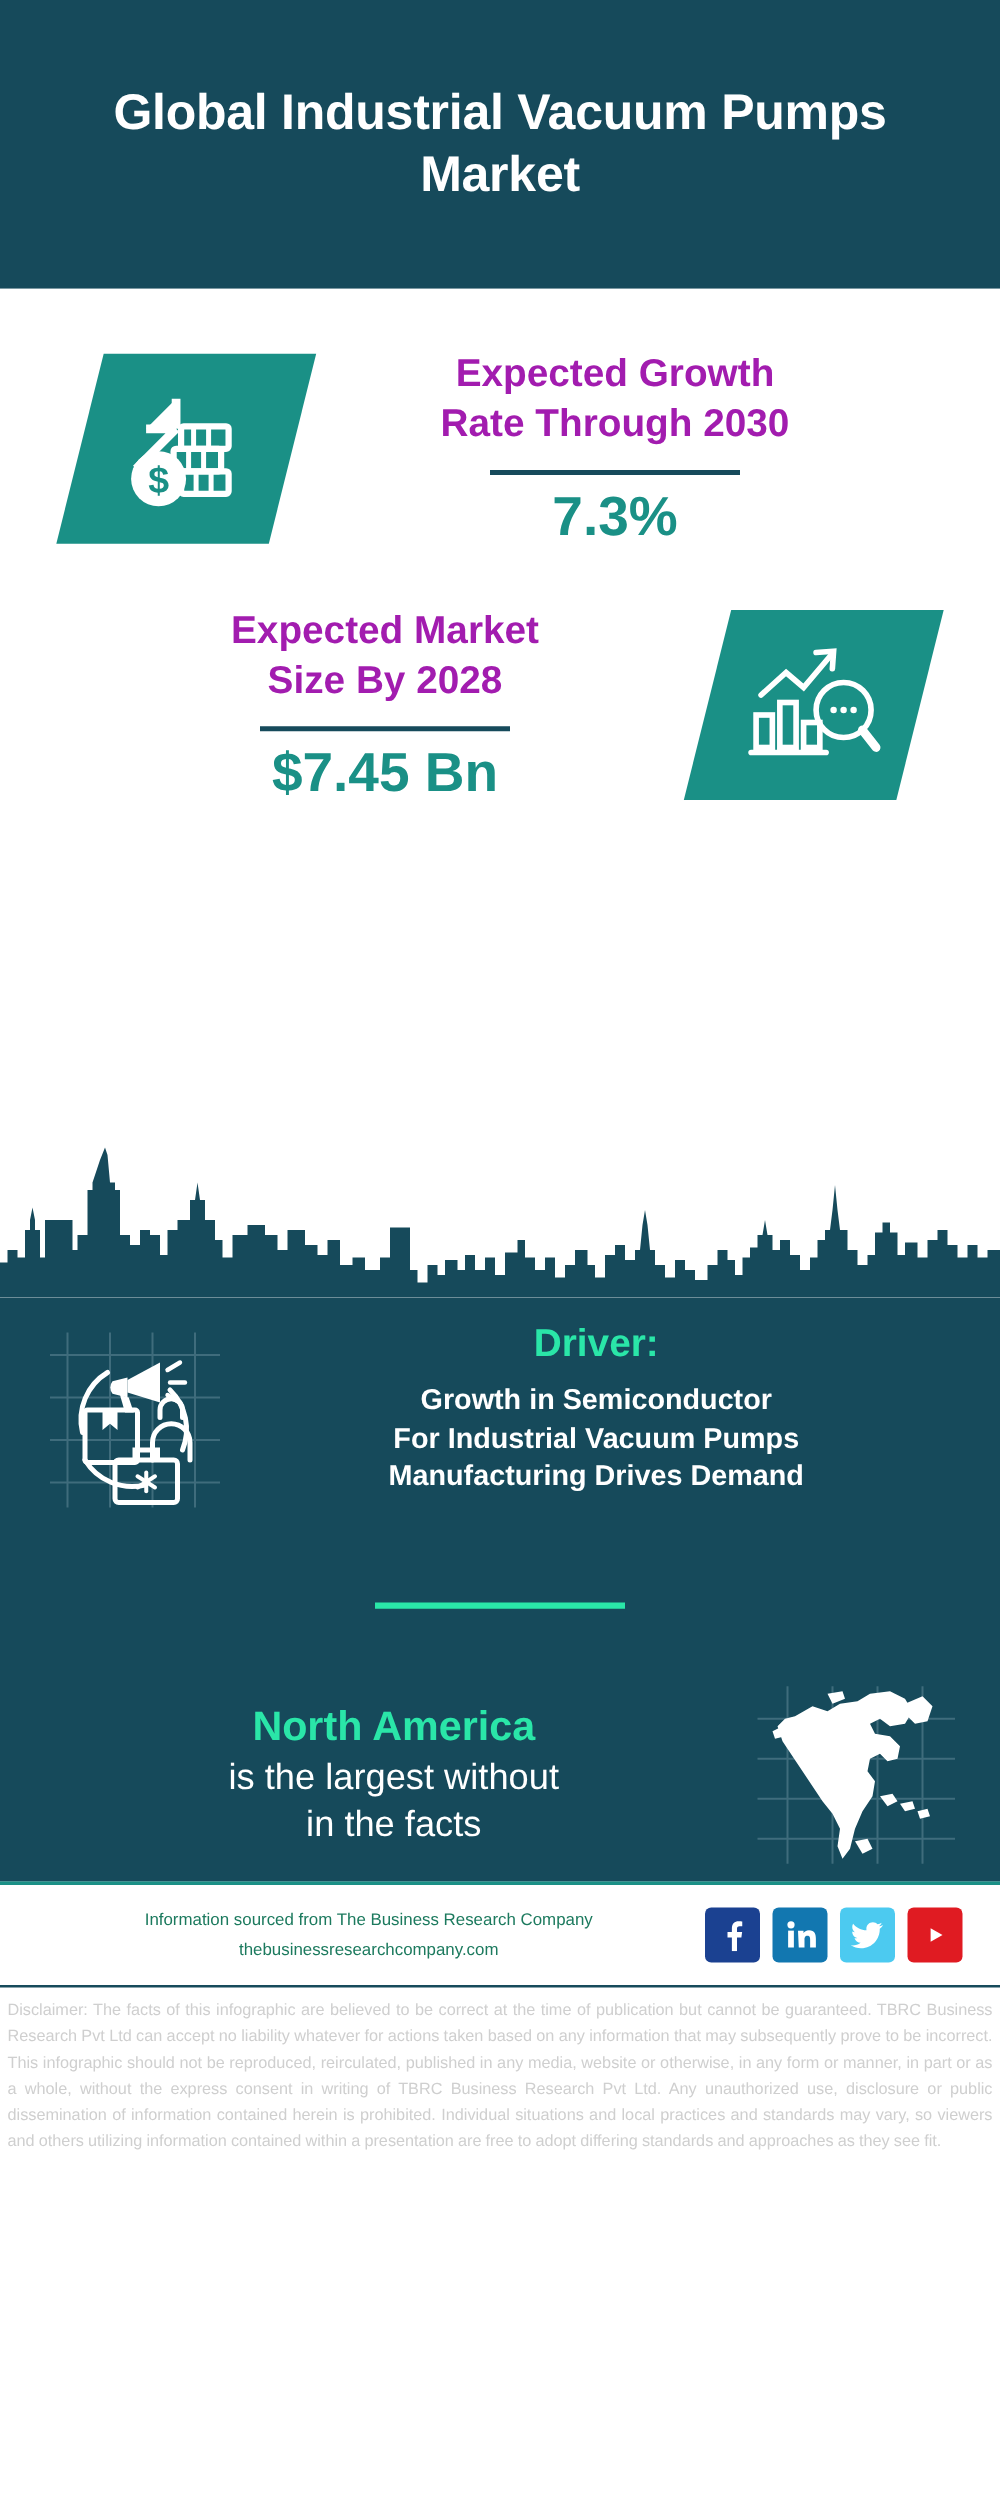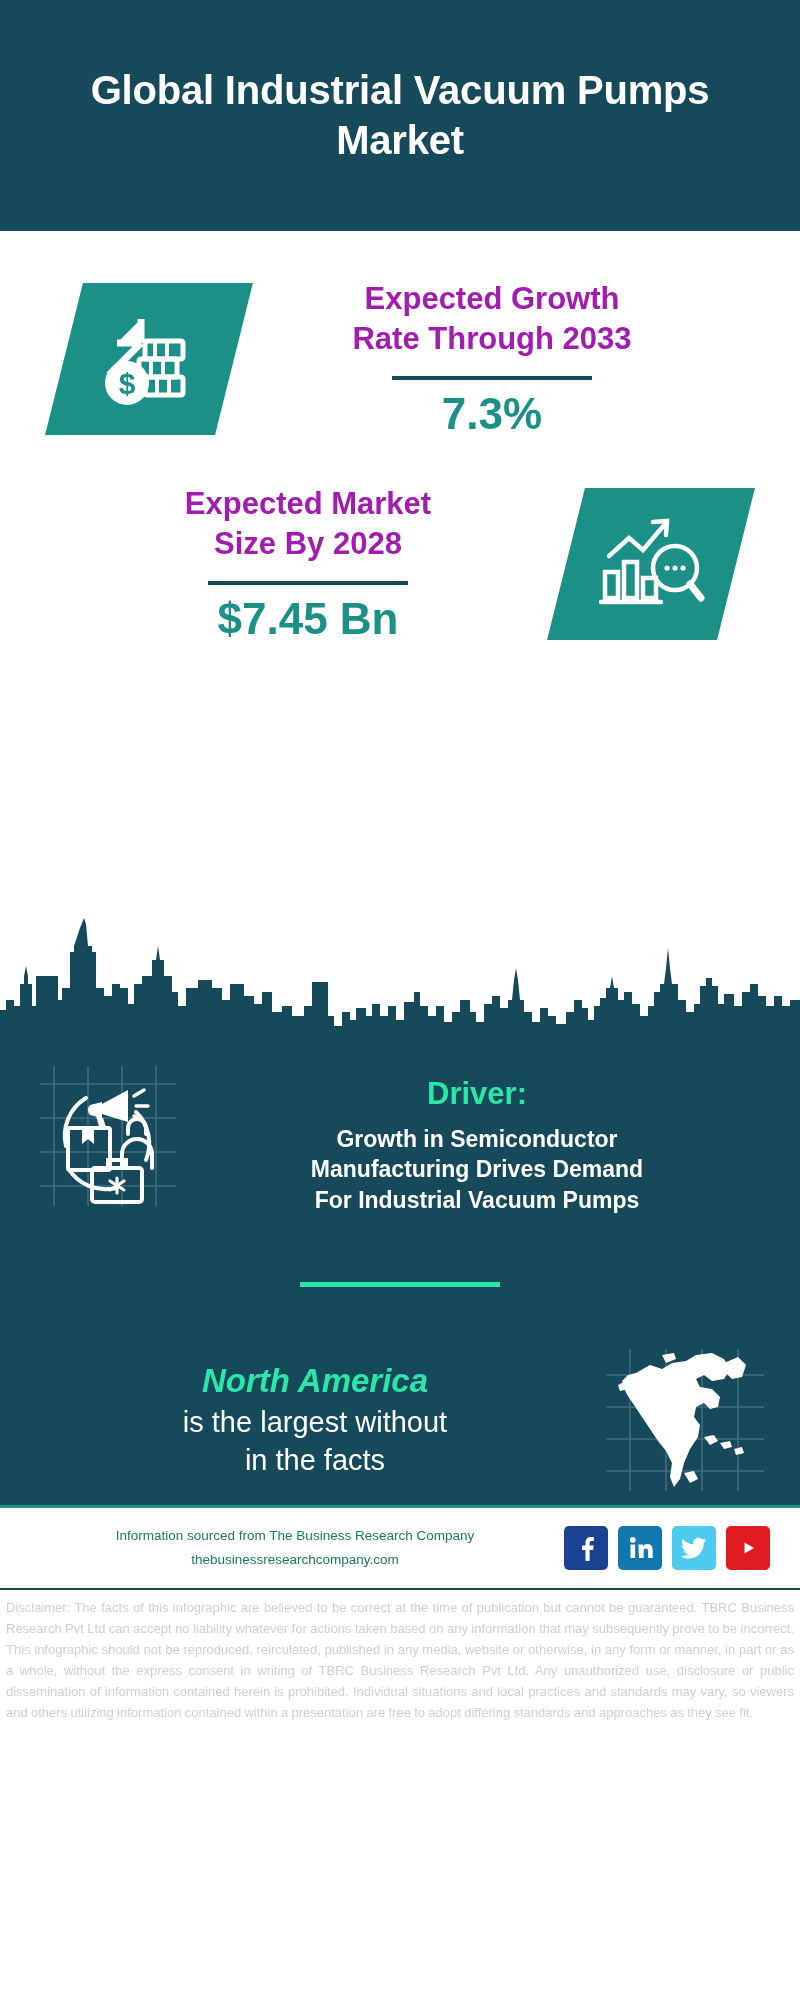--- a/index.html
+++ b/index.html
@@ -102,21 +102,21 @@
   
   .dark {
     background: #164a5b;
     position: relative;
     flex: 1 1 auto;
     padding-bottom: 10px;
   }
 
   .driver-block {
     display: flex;
-    align-items: flex-end;
+    align-items: flex-start;
     padding: 18px 24px 0 24px;
   }
   .driver-icon-box {
     width: 160px;
     height: 160px;
     flex: 0 0 auto;
     position: relative;
   }
   .driver-copy {
     flex: 1 1 auto;
@@ -151,21 +151,20 @@
   }
   .region-copy {
     flex: 1 1 auto;
     text-align: center;
   }
   .region-name {
     color: #2ae6a8;
     font-size: 33px;
     font-weight: bold;
     line-height: 1.3;
-    font-style: italic;
   }
   .region-sub {
     color: #ffffff;
     font-size: 29px;
     line-height: 1.32;
   }
   .region-map-box {
     width: 170px;
     height: 150px;
     flex: 0 0 auto;
@@ -251,21 +250,21 @@
               <line x1="62" y1="74" x2="62" y2="92" stroke="#ffffff" stroke-width="4"></line>
               <line x1="74" y1="74" x2="74" y2="92" stroke="#ffffff" stroke-width="4"></line>
               <circle cx="32" cy="80" r="22" fill="#ffffff"></circle>
               <text x="32" y="91" font-size="30" font-weight="bold" text-anchor="middle" fill="#1a9086" font-family="Liberation Sans, sans-serif">$</text>
             </g>
           </svg>
         </span>
       </div>
       <div class="stat-text">
         <div class="stat-label">Expected Growth</div>
-        <div class="stat-label">Rate Through 2033</div>
+        <div class="stat-label">Rate Through 2030</div>
         <div class="stat-rule"></div>
         <div class="stat-value">7.3%</div>
       </div>
       <div class="spacer-right"></div>
     </div>
 
     <div class="stat-row row-2">
       <div class="spacer-right"></div>
       <div class="stat-text">
         <div class="stat-label">Expected Market</div>
@@ -347,22 +346,22 @@
           <g stroke="#ffffff" stroke-width="3.2" stroke-linecap="round">
             <line x1="93" y1="122" x2="93" y2="137"></line>
             <line x1="86" y1="125" x2="100" y2="134"></line>
             <line x1="100" y1="125" x2="86" y2="134"></line>
           </g>
         </svg>
       </div>
       <div class="driver-copy">
         <div class="driver-kicker">Driver:</div>
         <div class="driver-text">Growth in Semiconductor</div>
+        <div class="driver-text">For Industrial Vacuum Pumps</div>
         <div class="driver-text">Manufacturing Drives Demand</div>
-        <div class="driver-text">For Industrial Vacuum Pumps</div>
       </div>
     </div>
 
     <div class="mint-rule"></div>
 
     <div class="region-block">
       <div class="region-copy">
         <div class="region-name">North America</div>
         <div class="region-sub">is the largest without</div>
         <div class="region-sub">in the facts</div>

